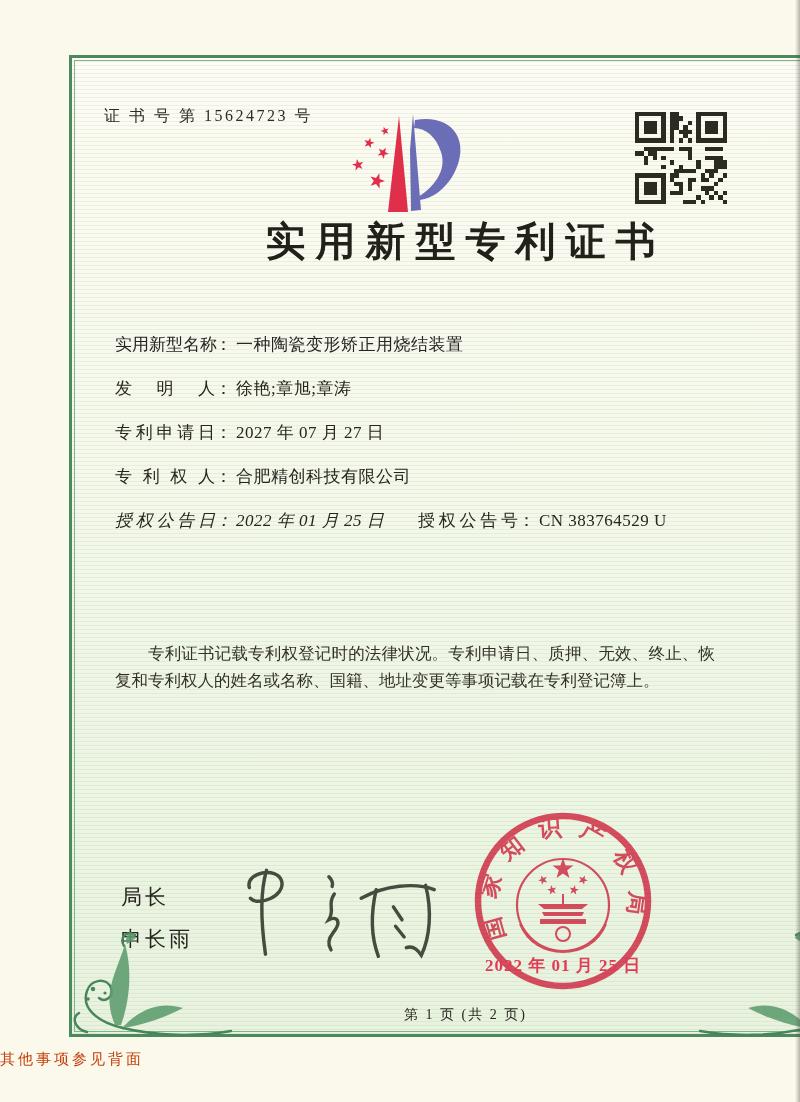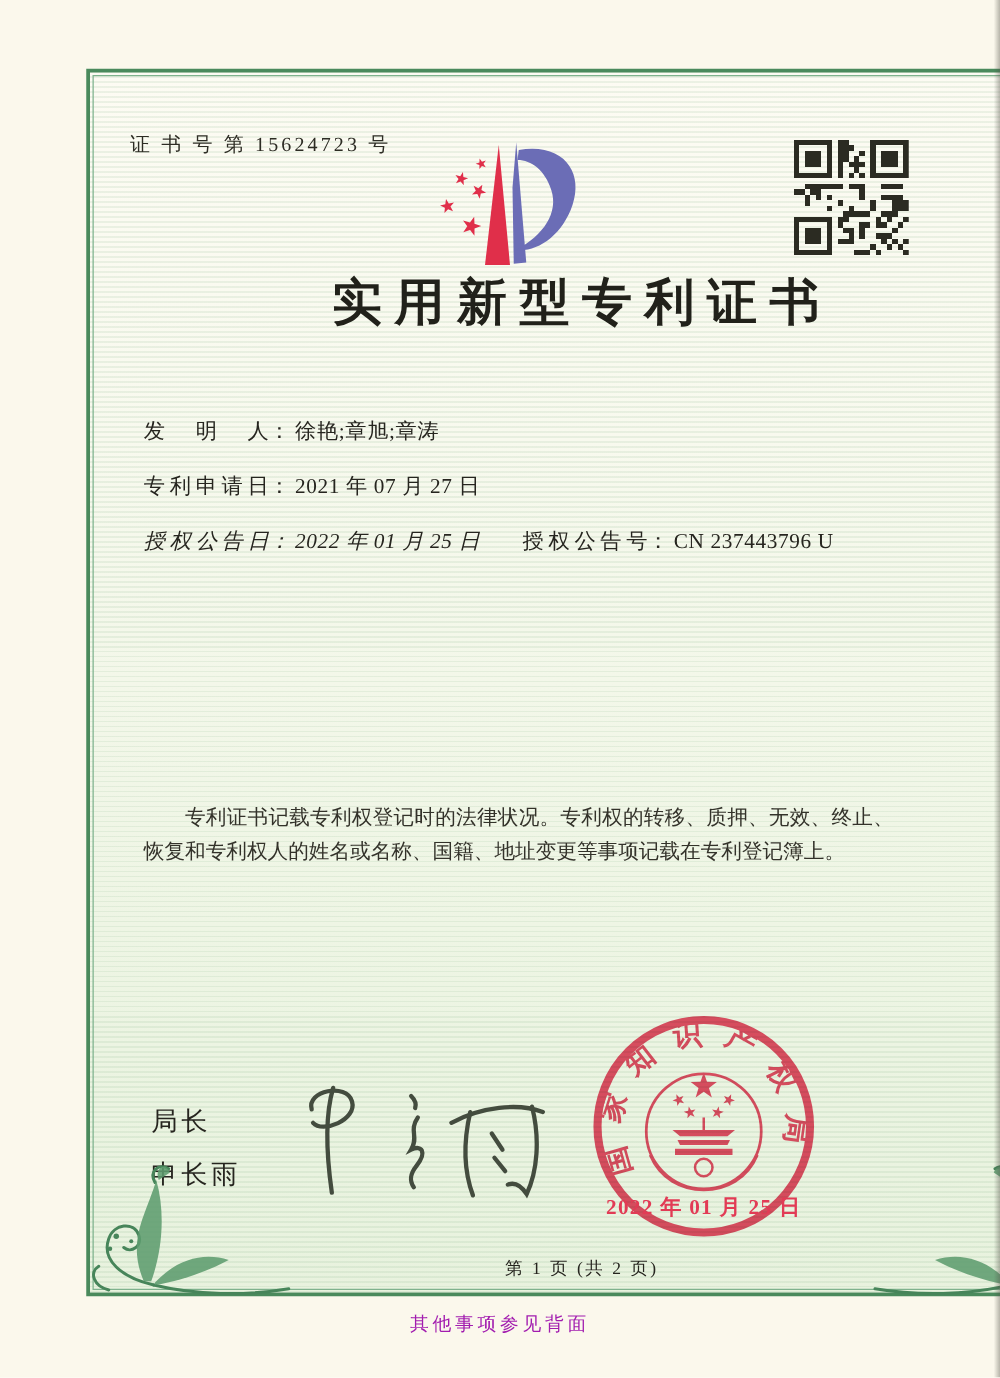--- a/index.html
+++ b/index.html
@@ -35,22 +35,22 @@
   .paras{position:absolute;left:43px;top:582px;width:600px;font-size:16.5px;line-height:27px;
          text-align:justify;color:#33322a;}
   .paras p{margin:0 0 4px 0;text-indent:2em;}
   .officer{position:absolute;left:49px;top:818px;font-size:21px;letter-spacing:3px;}
   .officer div{line-height:42px;}
   .sig{position:absolute;left:158px;top:792px;width:215px;height:118px;}
   .seal{position:absolute;left:396px;top:748px;width:190px;height:190px;mix-blend-mode:multiply;opacity:.93;}
   .seal-date{position:absolute;left:394px;top:896px;width:194px;text-align:center;
              color:#e23b55;font-size:17px;letter-spacing:1px;font-weight:600;}
   .page-num{position:absolute;left:0;right:0;top:948px;text-align:center;font-size:14px;letter-spacing:2px;}
-  .back-note{position:absolute;left:0;right:0;top:1050px;text-align:center;font-size:15px;
-             letter-spacing:3px;color:#a21caf;}
+  .back-note{position:absolute;left:0;right:0;top:1050px;font-size:15px;
+             letter-spacing:3px;color:#c2410c;}
   .flourish{position:absolute;width:172px;height:116px;color:#4c8c5e;}
   .flourish.left{left:-11px;bottom:-9px;}
   .flourish.right{right:-11px;bottom:-9px;transform:scaleX(-1);}
   .edge-shadow{position:absolute;right:0;top:0;bottom:0;width:5px;
                background:linear-gradient(to left,rgba(80,80,70,.4),rgba(80,80,70,0));}
 </style>
 </head>
 <body>
 
 <div class="page">
@@ -271,32 +271,38 @@
         <rect x="12" y="20" width="1" height="1" fill="#2b2b22"></rect>
         <rect x="13" y="20" width="1" height="1" fill="#2b2b22"></rect>
         <rect x="15" y="20" width="1" height="1" fill="#2b2b22"></rect>
         <rect x="20" y="20" width="1" height="1" fill="#2b2b22"></rect>
       </svg>
 
     <h1 class="title">实用新型专利证书</h1>
 
     <div class="fields">
       <div class="frow">
+        <span class="flabel">实用新型名称</span><span class="fcolon">：</span><span class="fvalue">一种陶瓷变形矫正用烧结装置</span>
+      </div>
+      <div class="frow">
         <span class="flabel">发明人</span><span class="fcolon">：</span><span class="fvalue">徐艳;章旭;章涛</span>
       </div>
       <div class="frow">
-        <span class="flabel">专利申请日</span><span class="fcolon">：</span><span class="fvalue">2021 年 07 月 27 日</span>
-      </div>
-      <div class="frow">
-        <span class="grant-g1"><span class="flabel">授权公告日</span><span class="fcolon">：</span><span class="fvalue">2022 年 01 月 25 日</span></span><span class="grant-g2"><span class="flabel">授权公告号</span><span class="fcolon">：</span><span class="fvalue">CN 237443796 U</span></span>
+        <span class="flabel">专利申请日</span><span class="fcolon">：</span><span class="fvalue">2027 年 07 月 27 日</span>
+      </div>
+      <div class="frow">
+        <span class="flabel">专利权人</span><span class="fcolon">：</span><span class="fvalue">合肥精创科技有限公司</span>
+      </div>
+      <div class="frow">
+        <span class="grant-g1"><span class="flabel">授权公告日</span><span class="fcolon">：</span><span class="fvalue">2022 年 01 月 25 日</span></span><span class="grant-g2"><span class="flabel">授权公告号</span><span class="fcolon">：</span><span class="fvalue">CN 383764529 U</span></span>
       </div>
     </div>
 
     <div class="paras">
-      <p>专利证书记载专利权登记时的法律状况。专利权的转移、质押、无效、终止、恢复和专利权人的姓名或名称、国籍、地址变更等事项记载在专利登记簿上。</p>
+      <p>专利证书记载专利权登记时的法律状况。专利申请日、质押、无效、终止、恢复和专利权人的姓名或名称、国籍、地址变更等事项记载在专利登记簿上。</p>
     </div>
 
     <div class="officer">
       <div>局长</div>
       <div>申长雨</div>
     </div>
 
     <svg class="sig" viewBox="0 0 200 100" aria-hidden="true" fill="none" stroke="#333b2e" stroke-width="3.2" stroke-linecap="round" opacity="0.9">
       <path d="M34,14 C28,34 29,64 33,92"></path>
       <path d="M18,30 C14,16 44,10 48,24 C52,38 26,48 19,40"></path>

